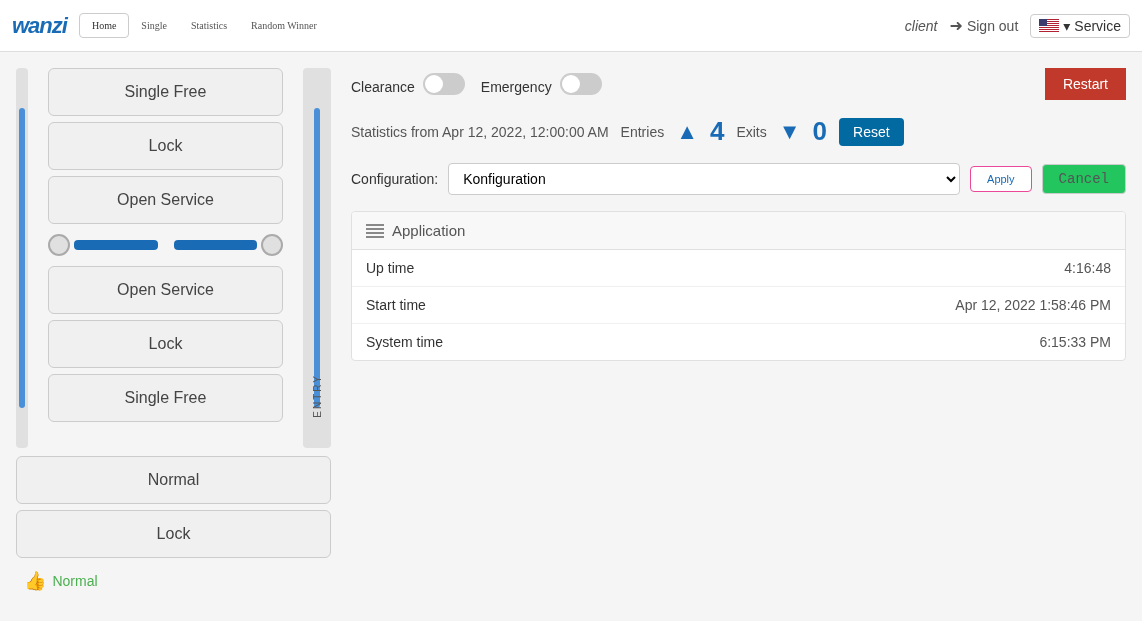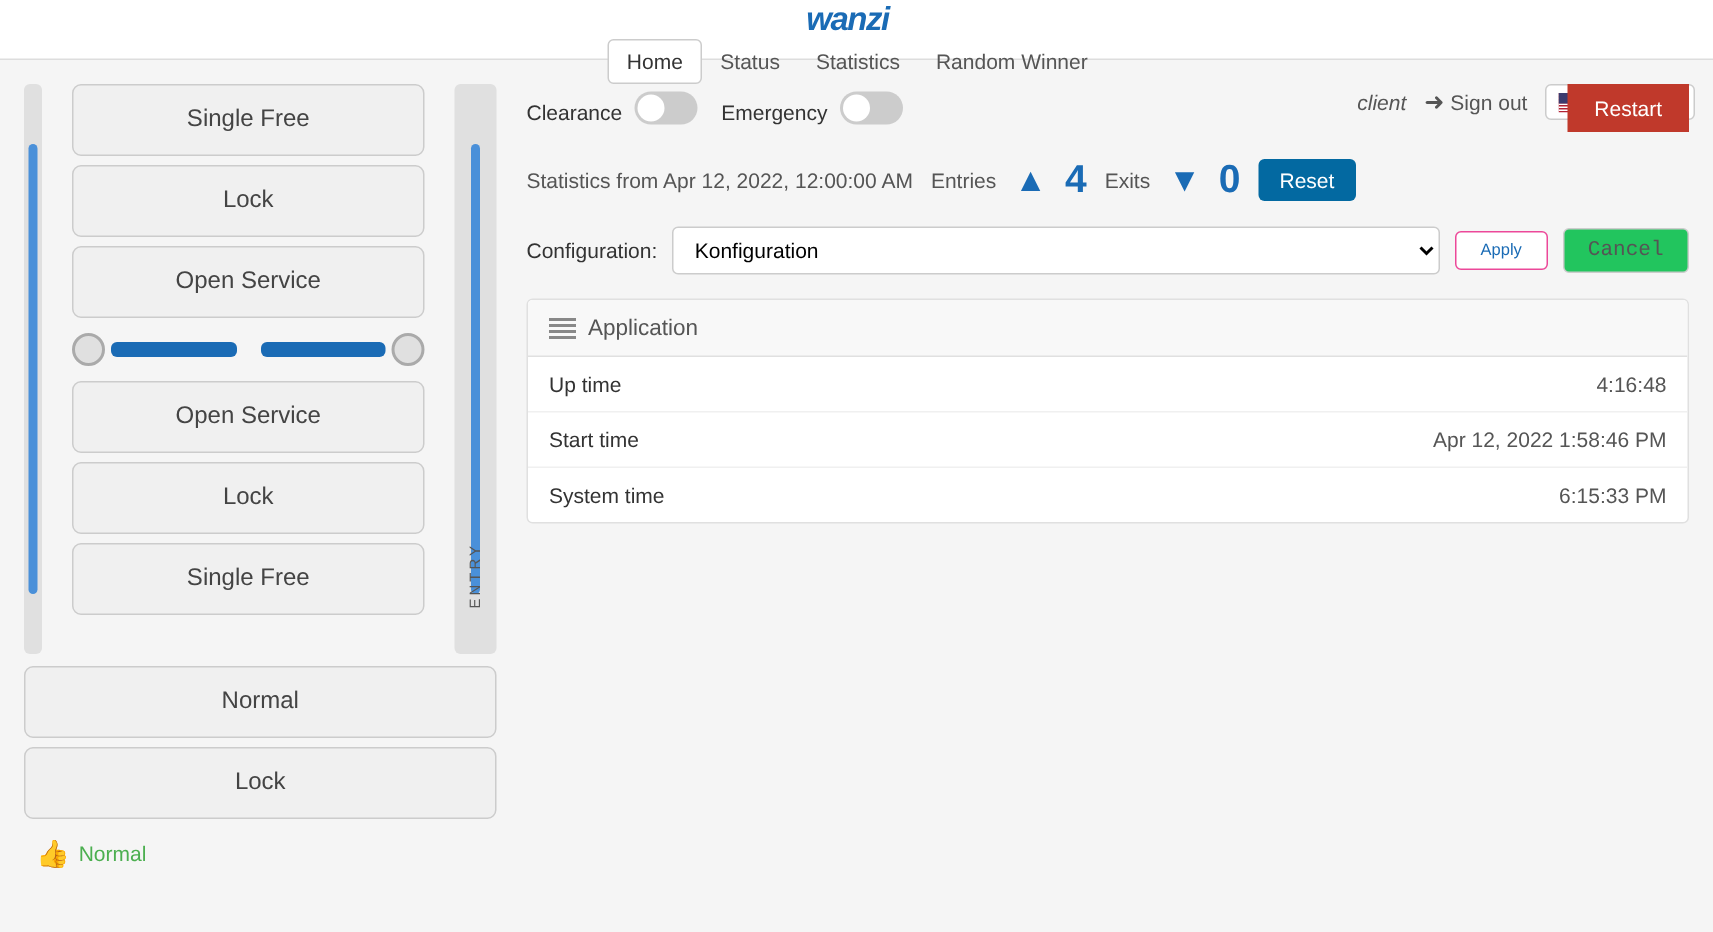--- a/index.html
+++ b/index.html
@@ -5,44 +5,44 @@
     * { box-sizing: border-box; margin: 0; padding: 0; }
     body { font-family: Arial, sans-serif; font-size: 14px; background: #f5f5f5; color: #333; }
 
     
     .navbar {
       display: flex;
       align-items: center;
       background: #fff;
       border-bottom: 1px solid #ddd;
       padding: 0 12px;
-      height: 40px;
-      flex-direction: column;
+      height: 52px;
     }
     .navbar-brand {
       font-size: 22px;
       font-weight: bold;
       color: #1a6bb5;
       letter-spacing: -1px;
       margin-right: 12px;
       font-style: italic;
     }
     .nav-links {
       display: flex;
       align-items: center;
       gap: 0;
     }
     .nav-link {
       padding: 6px 12px;
       color: #555;
       text-decoration: none;
-      font-size: 14px;
+      font-size: 10px;
       cursor: pointer;
       border: none;
       background: none;
+      font-family: Liberation Serif, serif;
     }
     .nav-link.active {
       border: 1px solid #ccc;
       border-radius: 4px;
       background: #fff;
       color: #333;
     }
     .navbar-right {
       margin-left: auto;
       display: flex;
@@ -338,21 +338,21 @@
     .info-key { color: #333; }
     .info-value { color: #555; }
   </style>
 </head>
 <body>
 
 <nav class="navbar">
   <span class="navbar-brand">wanzi</span>
   <div class="nav-links">
     <button class="nav-link active">Home</button>
-    <button class="nav-link">Status</button>
+    <button class="nav-link">Single</button>
     <button class="nav-link">Statistics</button>
     <button class="nav-link">Random Winner</button>
   </div>
   <div class="navbar-right">
     <span class="client-label">client</span>
     <button class="signout-btn">
       <span style="font-size:16px;">➜</span>
       <span>Sign out</span>
     </button>
     <div class="lang-selector">

